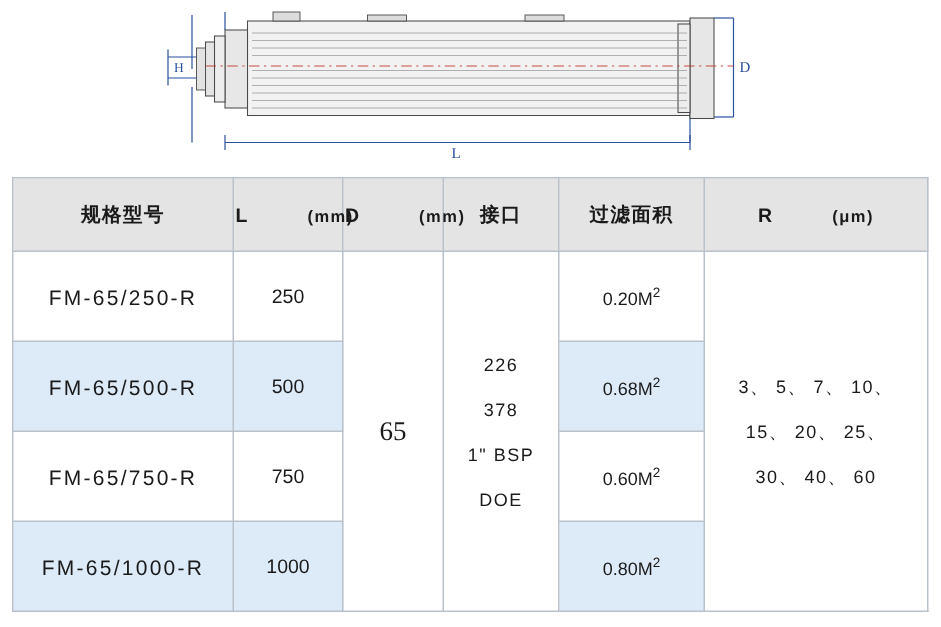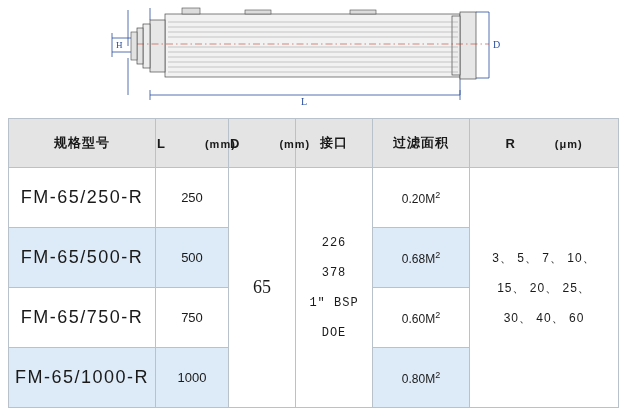--- a/index.html
+++ b/index.html
@@ -56,38 +56,38 @@
     letter-spacing: 1px;
   }
   table.spec thead th .sub {
     font-weight: bold;
     font-size: 11px;
     margin-left: 39px;
   }
   .row-white td { background: #ffffff; }
   .row-blue td { background: #ddeaf7; margin-top: 41px; }
   td.model {
-    font-size: 18px;
+    font-size: 14px;
     letter-spacing: 1.5px;
     height: 57px;
   }
   td.len {
     font-size: 13px;
   }
   td.dia {
     font-size: 18px;
     background: #ffffff !important;
     font-family: Liberation Serif, serif;
   }
   td.conn {
     font-size: 12px;
     line-height: 30px;
     background: #ffffff !important;
   }
-  td.conn .cl { display: block; letter-spacing: 1px; font-family: Liberation Mono, monospace; }
+  td.conn .cl { display: block; letter-spacing: 1px; }
   td.area {
     font-size: 12px;
   }
   td.area sup { font-size: 9px; }
   td.rating {
     font-size: 12px;
     line-height: 30px;
     background: #ffffff !important;
     letter-spacing: 1px;
     padding: 0 14px;

